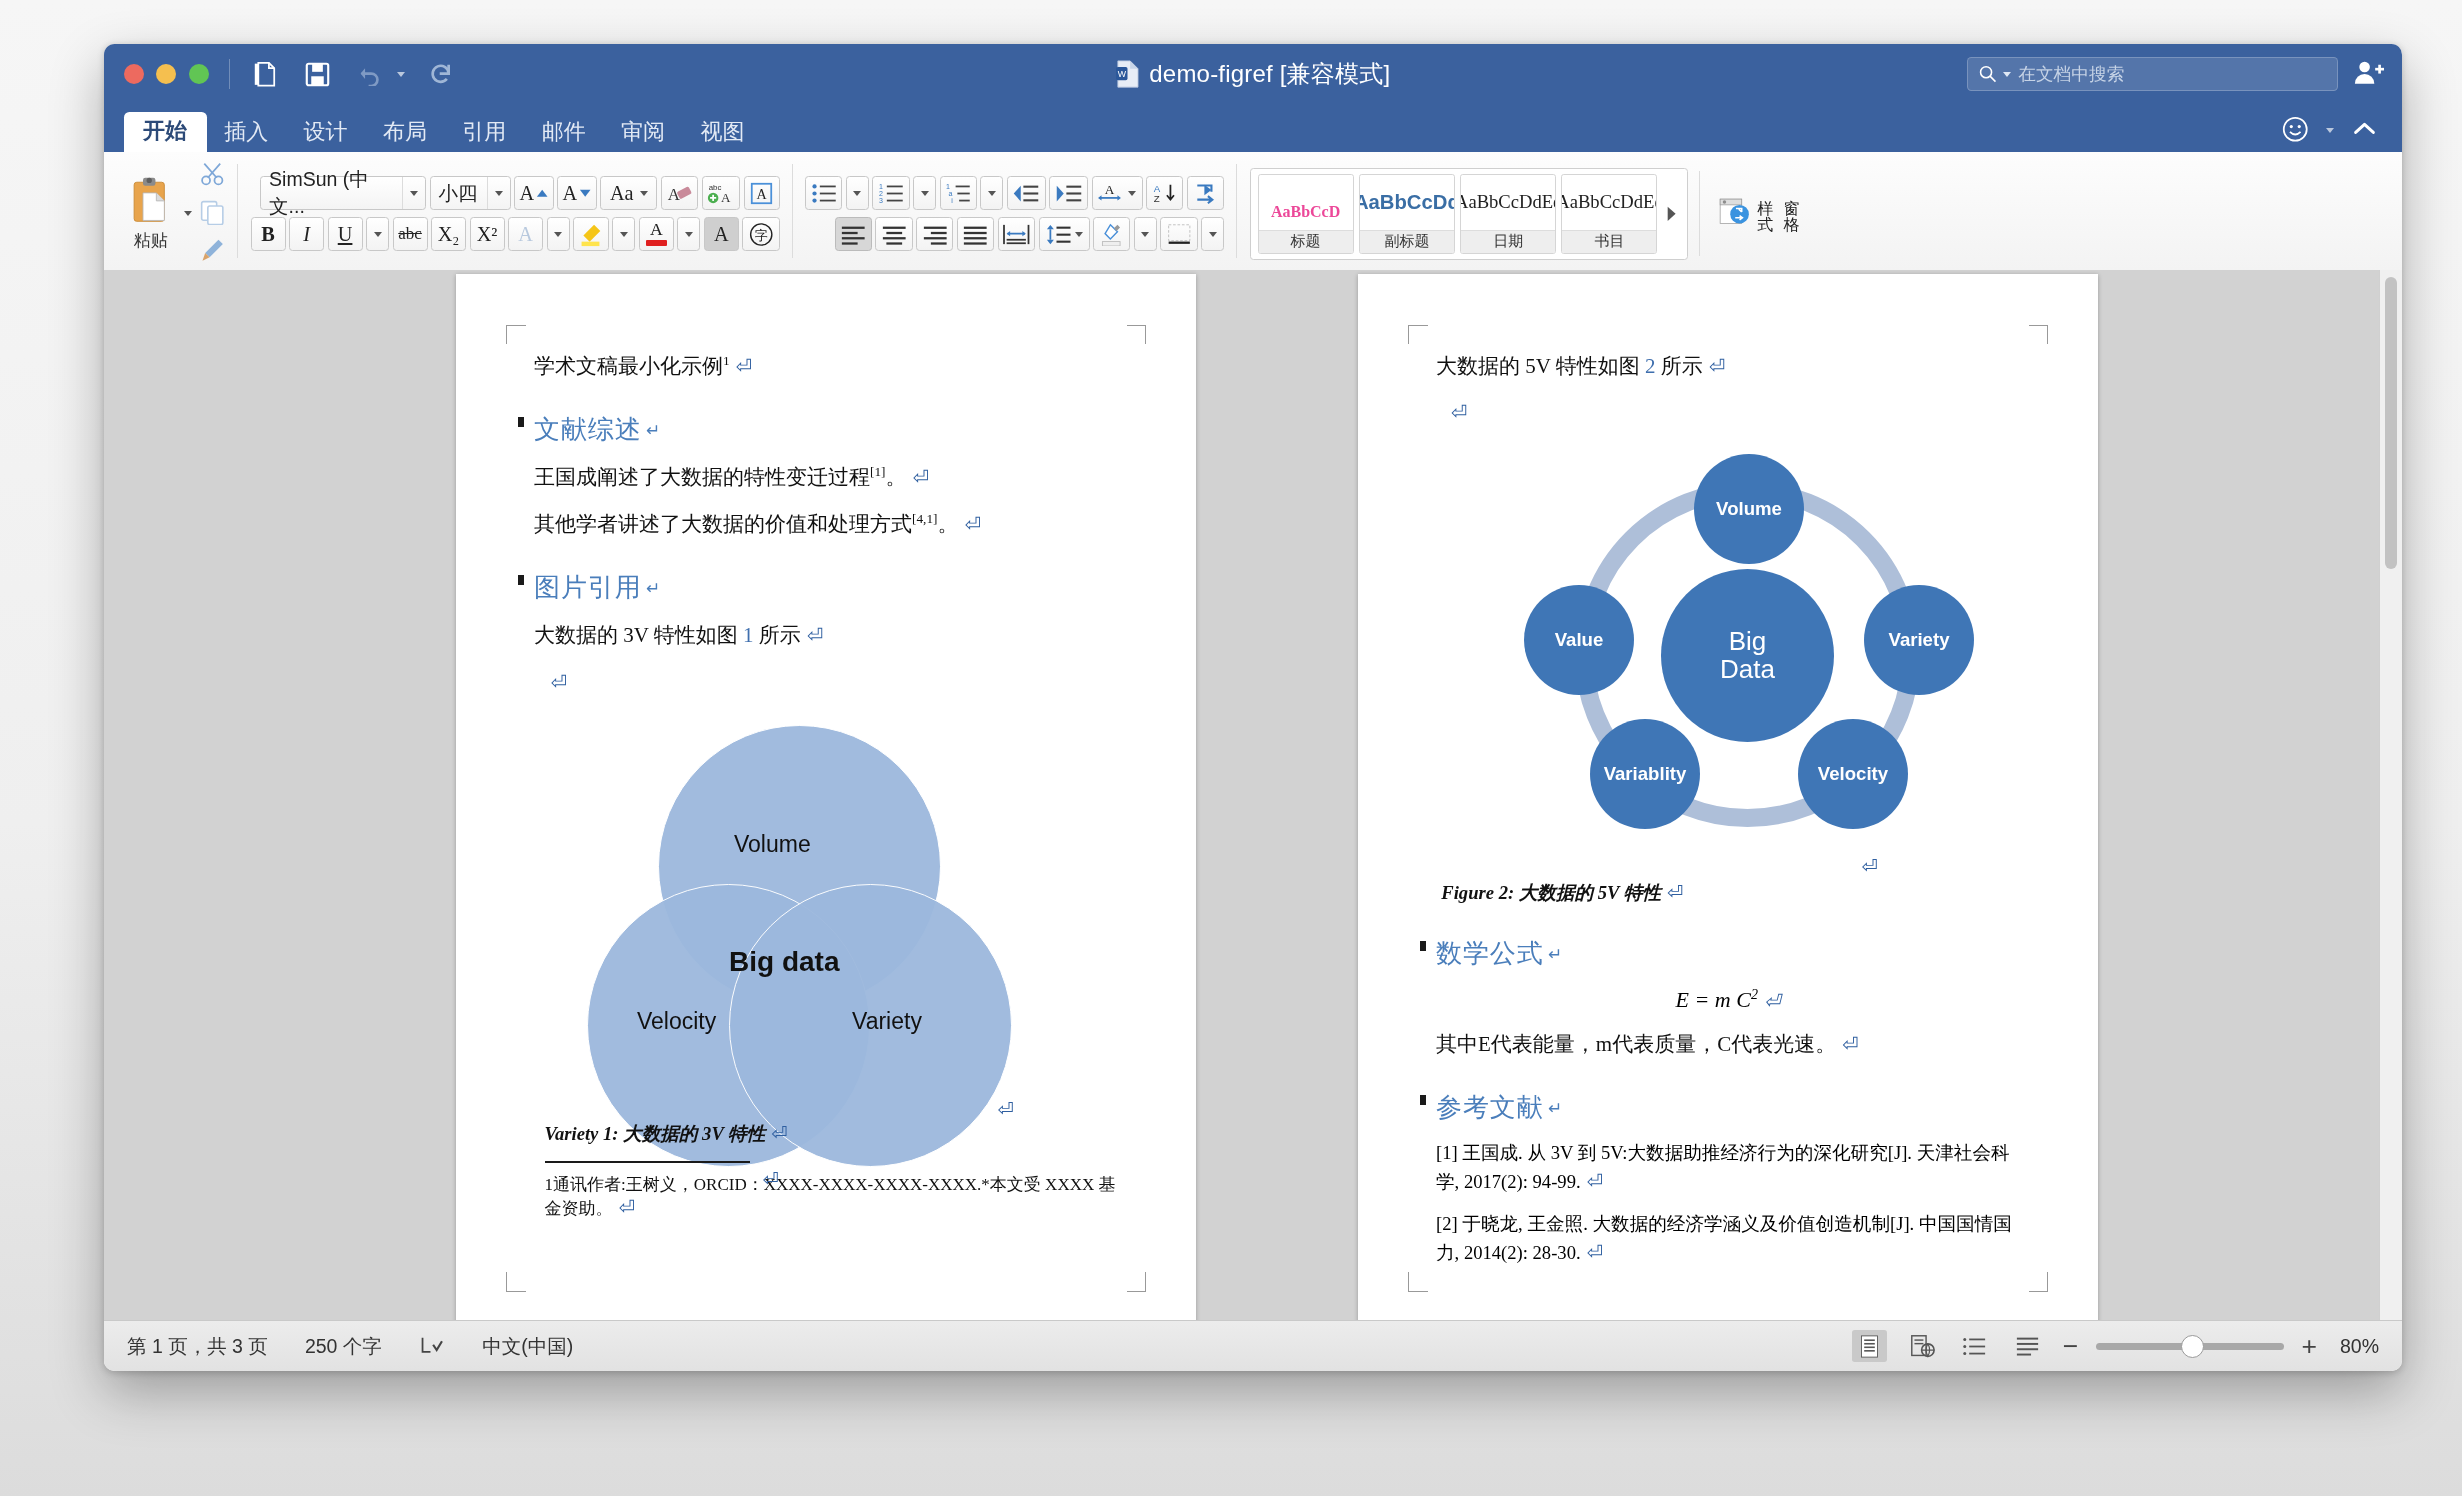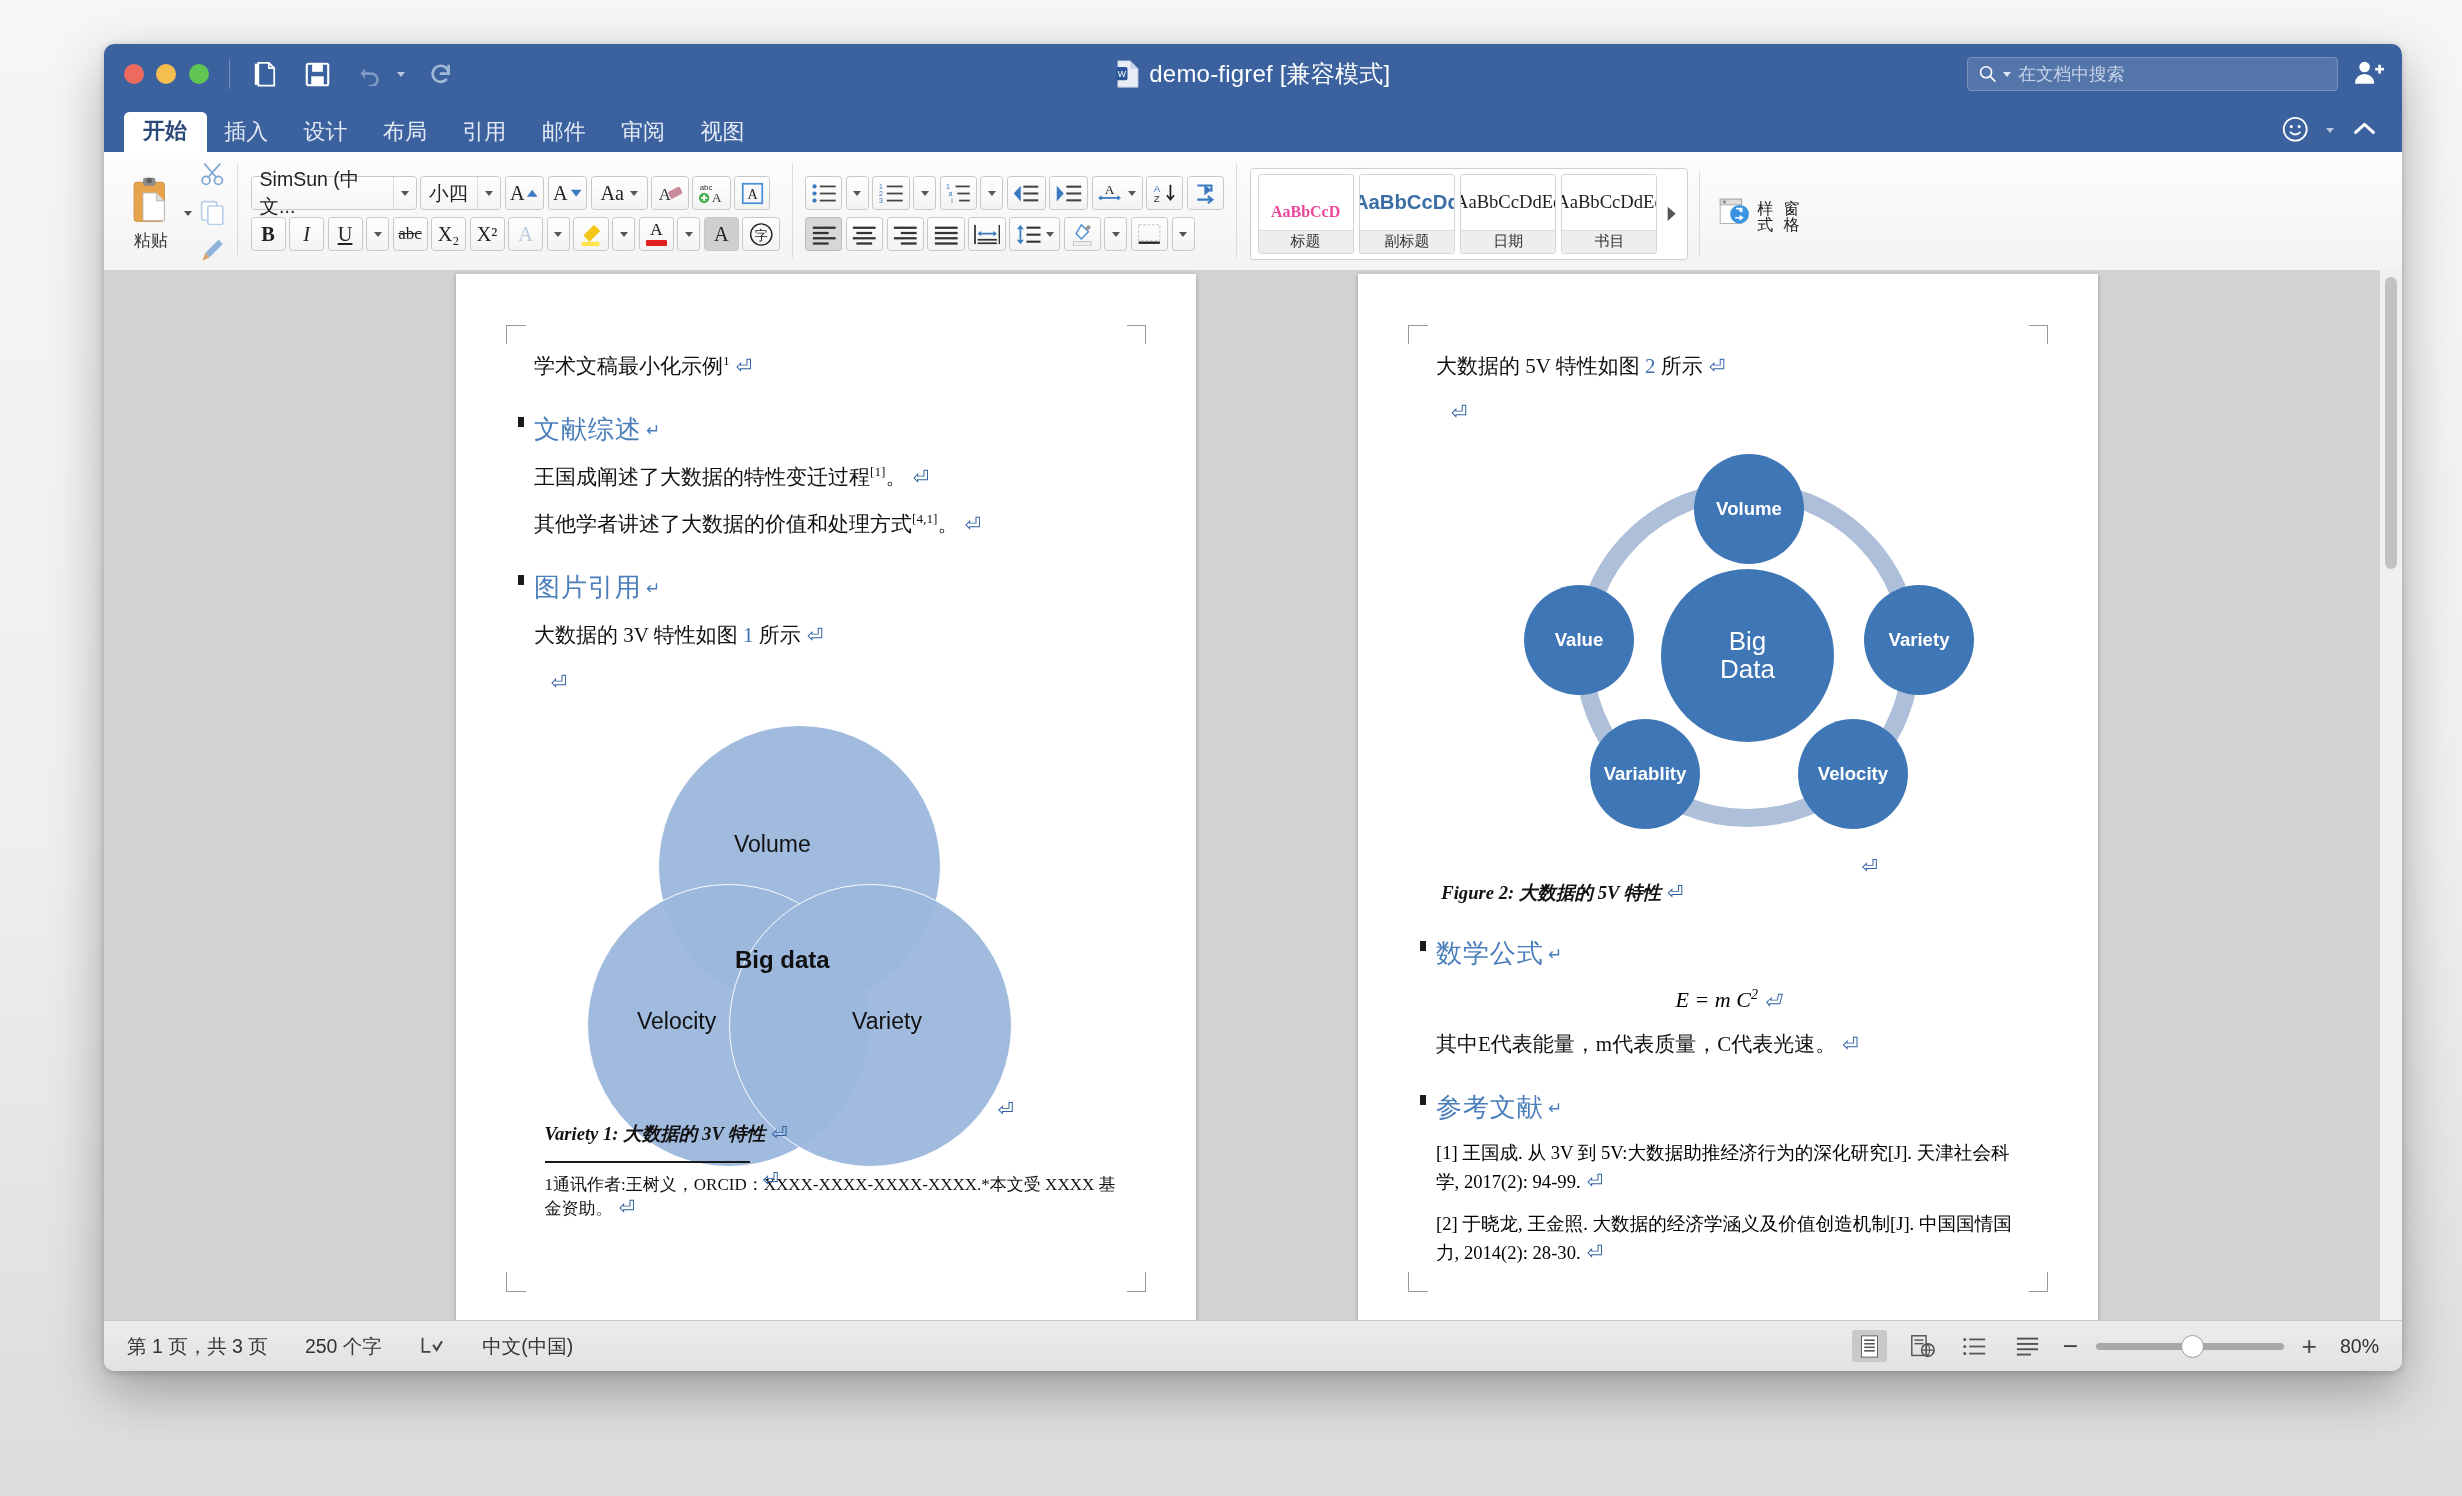--- a/index.html
+++ b/index.html
@@ -112,21 +112,21 @@
   .caret { width: 0; height: 0; border-left: 4.4px solid transparent; border-right: 4.4px solid transparent; border-top: 5.3px solid #555; }
   .ibtn {
     min-width: 35px; height: 34px; border-radius: 3.5px; border: 0.9px solid transparent;
     display: flex; align-items: center; justify-content: center; cursor: pointer;
     font-size: 20.3px; color: #222; padding: 0 4.4px;
     font-family: "Liberation Serif", serif;
   }
   .ibtn.boxed { border: 0.9px solid #c8c8c8; background: linear-gradient(180deg,#fff,#f3f3f3); }
   .ibtn.pressed { background: #d7d7d7; border: 0.9px solid #bbb; }
   .ibtn.dim { color: #b8c9de; }
-  .grp2 { display: flex; flex-direction: column; gap: 7px; }
+  .grp2 { display: flex; flex-direction: column; gap: 7px; align-items: flex-end; }
   .row { display: flex; align-items: center; gap: 3.5px; }
 
   
   .gallery {
     border: 0.9px solid #cfcfcf; border-radius: 3.5px; background: #fff;
     display: flex; align-items: center; gap: 5.3px; padding: 5.3px 7px; height: 92px;
   }
   .style-card {
     width: 96px; height: 80px; border: 0.9px solid #d5d5d5; border-radius: 2.7px;
     background: #fff; display: flex; flex-direction: column; cursor: pointer; overflow: hidden;
@@ -195,21 +195,21 @@
   .fn-rule { width: 205px; height: 1.8px; background: #1a1a1a; margin: 14px 0 10.6px 0; }
   .footnote { font-family: "Liberation Serif", serif; font-size: 17px; color: #111; }
 
   
   .venn { position: relative; width: 425px; height: 380px; margin: 26.5px auto 16px 53px; }
   .vc { position: absolute; border-radius: 50%; background: #9cb8dd; opacity: .95; border: 1.8px solid #fff; }
   .vc.top  { width: 283px; height: 283px; left: 71px;  top: 0; }
   .vc.left { width: 283px; height: 283px; left: 0;     top: 159px; }
   .vc.rightc{ width: 283px; height: 283px; left: 142px; top: 159px; }
   .vlabel { position: absolute; font-family: "Liberation Sans", sans-serif; font-size: 23px; color: #111; white-space: nowrap; }
-  .vlabel.center { font-weight: bold; font-size: 24px; margin-left: 6px; }
+  .vlabel.center { font-weight: bold; font-size: 28px; }
 
   
   .ring { position: relative; width: 460px; height: 416px; margin: 25px auto 10.6px 81px; }
   .ring-arc { position: absolute; left: 58px; top: 28px; width: 345px; height: 345px; border-radius: 50%; border: 18.6px solid #aebfd9; }
   .node { position: absolute; border-radius: 50%; background: #3f76b6; display: flex; align-items: center; justify-content: center;
           color: #fff; font-family: "Liberation Sans", sans-serif; font-weight: bold; font-size: 18.6px; }
   .node.center { width: 173px; height: 173px; left: 144px; top: 115px; font-size: 26px; font-weight: normal; line-height: 1.1; text-align: center; }
   .n-volume     { width: 110px; height: 110px; left: 177px; top: 0px; }
   .n-value      { width: 110px; height: 110px; left: 7px;   top: 131px; }
   .n-variety    { width: 110px; height: 110px; left: 347px; top: 131px; }

